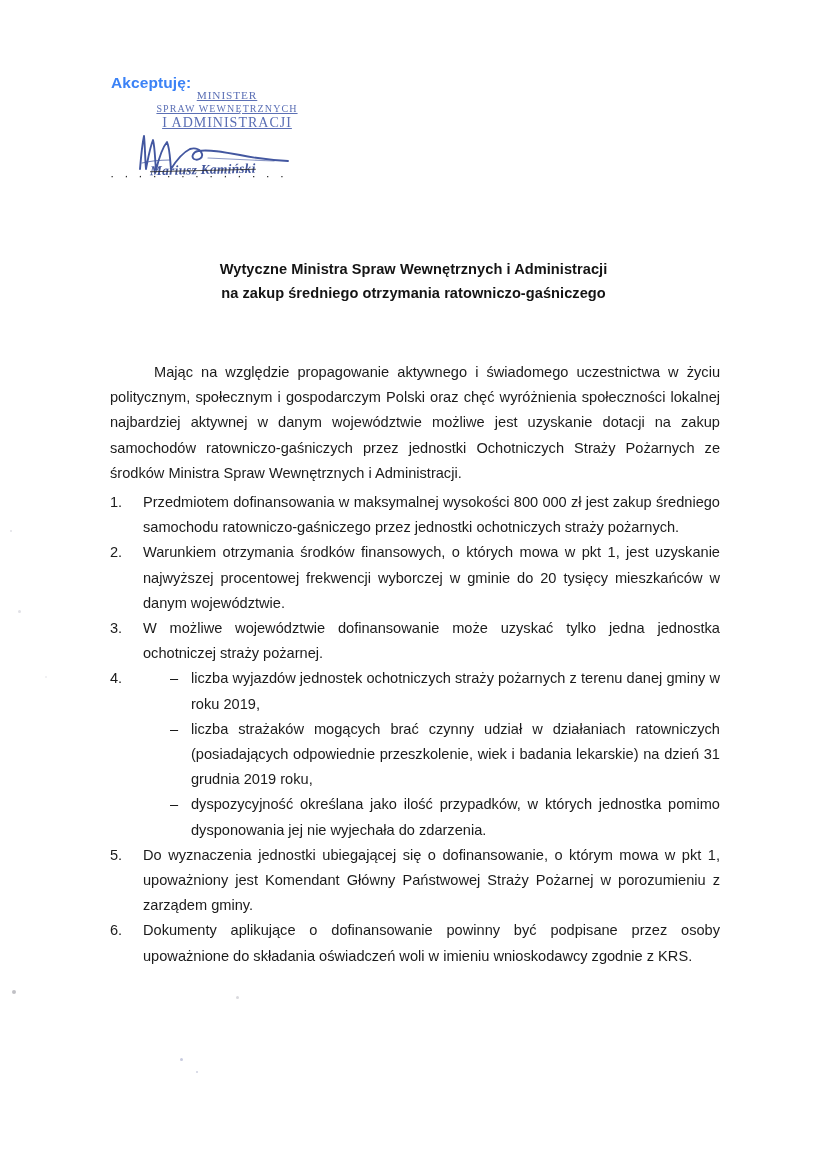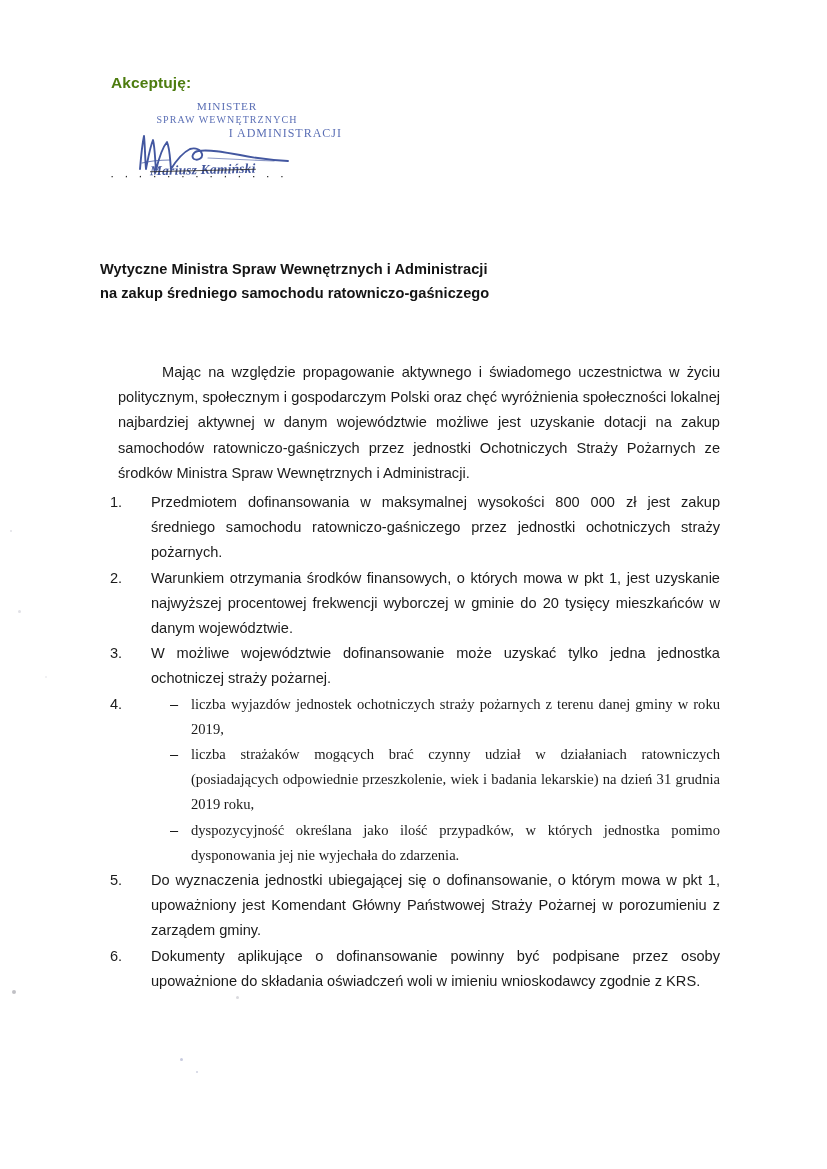--- a/index.html
+++ b/index.html
@@ -38,39 +38,40 @@
   .sp8 { left: 236px; top: 996px;  width: 3px; height: 3px; background:#b9b9c1;}
 
   
   .approve-heading {
     position: absolute;
     left: 111px;
     top: 74px;
     font-size: 15.5px;
     font-weight: bold;
     letter-spacing: .1px;
-    color: #4d7c0f;
+    color: #3b82f6;
   }
 
   .stamp-block {
     position: absolute;
     left: 112px;
-    top: 100px;
+    top: 89px;
     width: 230px;
     color: #5b6fb5;
     text-align: center;
     font-family: "Liberation Serif", serif;
     font-size: 11.5px;
     line-height: 13.4px;
     letter-spacing: .9px;
+    text-decoration: underline;
   }
   .stamp-block .sline { white-space: nowrap; }
   .stamp-block .sline-1 { font-size: 11.3px; }
   .stamp-block .sline-2 { font-size: 10px; letter-spacing: 1.1px; }
-  .stamp-block .sline-3 { font-size: 12px; letter-spacing: 1.0px; text-align: right; }
+  .stamp-block .sline-3 { font-size: 14px; letter-spacing: 1.0px; }
 
   
   .signature-svg {
     position: absolute;
     left: 136px;
     top: 133px;
     width: 160px;
     height: 42px;
     overflow: visible;
   }
@@ -102,21 +103,21 @@
     text-decoration-color: rgba(45,45,45,.85);
     text-decoration-thickness: 1px;
   }
 
   
   .doc-title {
     position: absolute;
     left: 100px;
     top: 258px;
     width: 627px;
-    text-align: left;
+    text-align: center;
     font-size: 14.6px;
     font-weight: bold;
     line-height: 23.5px;
     color: #141414;
     letter-spacing: .05px;
   }
   .doc-title .tline { display: block; }
 
   
   .body-wrap {
@@ -125,21 +126,21 @@
     top: 360px;
     width: 610px;
   }
   .intro {
     text-align: justify;
     text-justify: inter-word;
     font-size: 14.6px;
     line-height: 25.2px;
     text-indent: 44px;
     color: #1b1b1b;
-    margin: 0 0 4px 8px;
+    margin: 0 0 4px 0;
   }
 
   ol.main-list {
     list-style: none;
     margin: 0;
     padding: 0;
   }
   ol.main-list > li {
     position: relative;
     padding-left: 33px;
@@ -153,21 +154,21 @@
   ol.main-list > li > .num {
     position: absolute;
     left: 0;
     top: 0;
     width: 26px;
     text-align: left;
     font-size: 14.6px;
     line-height: 25.2px;
     color: #1b1b1b;
   }
-  ol.main-list > li > .itext { display: block; margin-left: 8px; }
+  ol.main-list > li > .itext { display: block; }
 
   ul.sub-list {
     list-style: none;
     margin: 0;
     padding: 0 0 0 27px;
   }
   ul.sub-list > li {
     position: relative;
     padding-left: 21px;
     font-size: 14.6px;
@@ -176,21 +177,21 @@
     text-justify: inter-word;
     color: #1b1b1b;
   }
   ul.sub-list > li > .dash {
     position: absolute;
     left: 0;
     top: 0;
     line-height: 25.2px;
     color: #1b1b1b;
   }
-  ul.sub-list > li > .stext { display: block; font-family: Liberation Serif, serif; }
+  ul.sub-list > li > .stext { display: block; }
 
   
   .itext, .stext, .intro { hyphens: none; }
 </style>
 </head>
 <body>
 
 <div class="page">
 
   <div class="speck sp1"></div>
@@ -216,21 +217,21 @@
       <path d="M6,30 C14,28 24,27 34,27" stroke-width="1.2" opacity=".75"></path>
       <path d="M72,25 C90,26 112,27 138,28" stroke-width="1.1" opacity=".6"></path>
     </g>
   </svg>
 
   <div class="sig-dotline">· · · · · · · · · · · · · · · · · · · · · · · · · ·</div>
   <div class="sig-name">Mariusz Kamiński</div>
 
   <div class="doc-title">
     <span class="tline">Wytyczne Ministra Spraw Wewnętrznych i Administracji</span>
-    <span class="tline">na zakup średniego samochodu ratowniczo-gaśniczego</span>
+    <span class="tline">na zakup średniego otrzymania ratowniczo-gaśniczego</span>
   </div>
 
   <div class="body-wrap">
 
     <p class="intro">Mając na względzie propagowanie aktywnego i świadomego uczestnictwa w życiu politycznym, społecznym i gospodarczym Polski oraz chęć wyróżnienia społeczności lokalnej najbardziej aktywnej w danym województwie możliwe jest uzyskanie dotacji na zakup samochodów ratowniczo-gaśniczych przez jednostki Ochotniczych Straży Pożarnych ze środków Ministra Spraw Wewnętrznych i Administracji.</p>
 
     <ol class="main-list">
 
       <li>
         <span class="num">1.</span>

